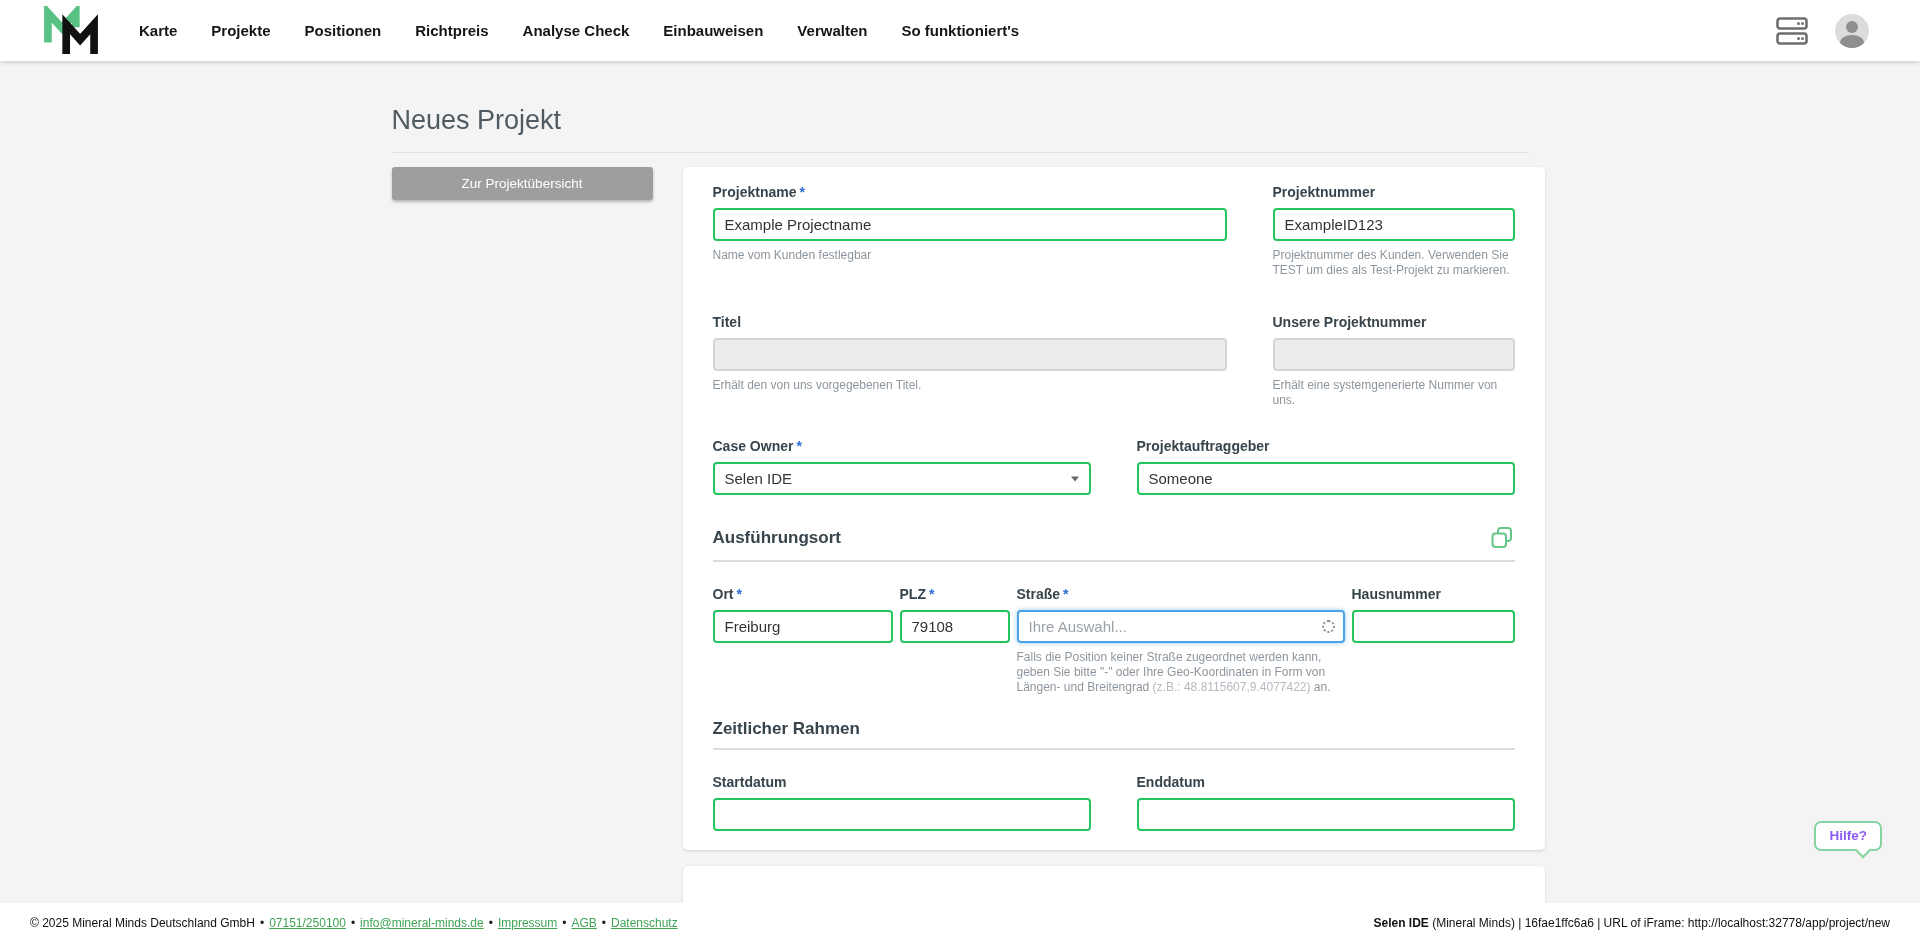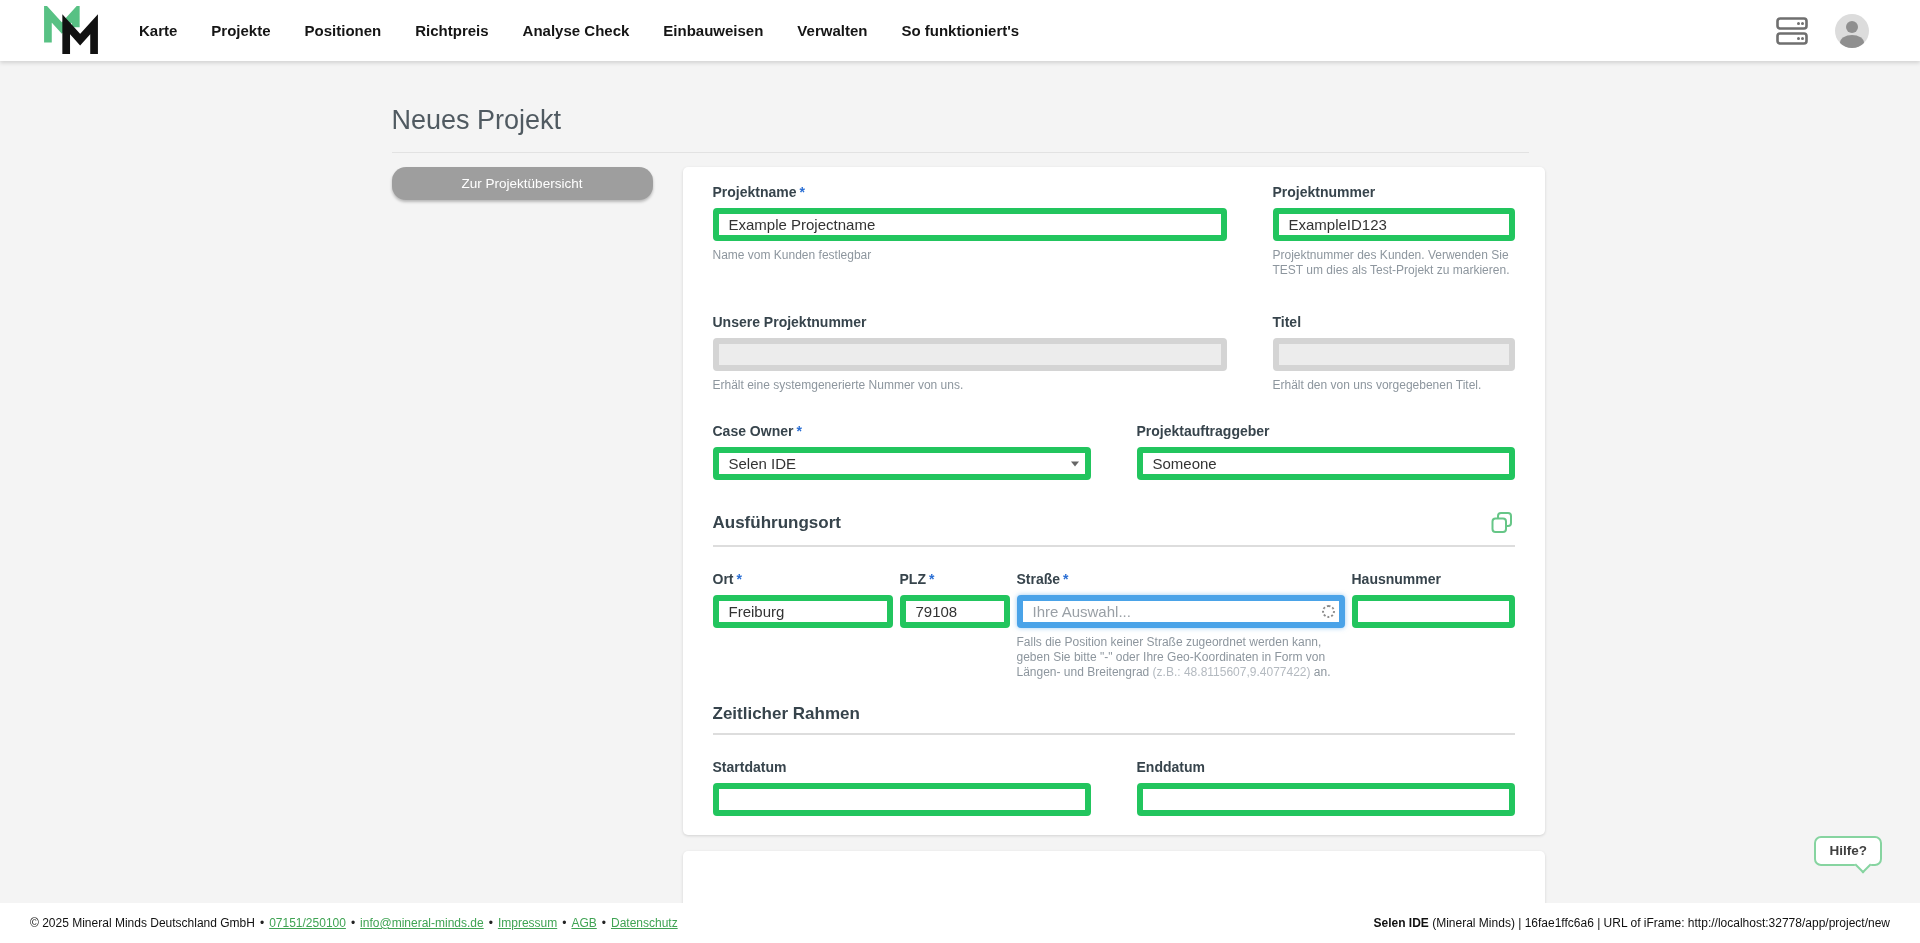--- a/index.html
+++ b/index.html
@@ -35,21 +35,21 @@
   
   .container { width:1137px; margin:0 auto; padding-top:44px; }
   .page-title {
     font-size:27px; font-weight:500; color:#505a61; margin:0;
     padding-bottom:16px; border-bottom:1px solid #e2e2e2;
   }
   .content-row { display:flex; gap:30px; margin-top:14px; align-items:flex-start; }
   .left-col { width:261px; flex:none; }
   .back-btn {
     width:100%; height:33px; background:#9e9e9e; color:#fff; border:none;
-    border-radius:14px; font-size:13.5px; font-family:inherit; cursor:pointer;
+    border-radius:3px; font-size:13.5px; font-family:inherit; cursor:pointer;
     box-shadow:0 2px 3px rgba(0,0,0,.25);
   }
   .right-col { flex:1; }
   .card {
     background:#fff; border-radius:5px; box-shadow:0 1px 3px rgba(0,0,0,.14);
     padding:17px 30px 19px;
   }
   .card2 {
     margin-top:16px; height:60px; background:#fff;
     border-radius:5px 5px 0 0; box-shadow:0 1px 3px rgba(0,0,0,.14);
@@ -60,21 +60,21 @@
   .frow.r-main   { grid-template-columns:514px 242px; margin-bottom:36px; }
   .frow.r-half   { grid-template-columns:1fr 1fr; margin-bottom:30px; }
   .frow.r-addr   { grid-template-columns:180px 110px 328px 1fr; column-gap:7px; margin-bottom:24px; }
   .frow.r-dates  { grid-template-columns:1fr 1fr; margin-bottom:0; }
   .field-label {
     display:block; font-size:14px; font-weight:700; color:#37444c;
     margin-bottom:7px; line-height:17px;
   }
   .req { color:#2b6fd4; margin-left:3px; font-weight:700; }
   .tb {
-    width:100%; height:33px; border:6px solid #22c55e; border-radius:4px;
+    width:100%; height:33px; border:2px solid #22c55e; border-radius:4px;
     padding:0 10px; font-size:15px; color:#333; background:#fff;
     font-family:inherit; outline:none;
   }
   .tb:disabled { background:#ececec; border-color:#d4d4d4; }
   .tb.focused { border-color:#4aa3e8; box-shadow:0 0 5px rgba(74,163,232,.55); }
   .tb::placeholder { color:#9aa0a6; }
   .helper { font-size:12px; color:#8d969e; margin-top:7px; line-height:1.25; }
   .helper-light { color:#b4bac0; }
   .input-wrap { position:relative; }
   .spinner {
@@ -101,23 +101,23 @@
     display:flex; align-items:center; justify-content:space-between;
     padding:0 30px; font-size:12px; color:#111; z-index:20;
   }
   .footer a { color:#3fa353; text-decoration:underline; cursor:pointer; }
   .sep { margin:0 5px; color:#222; }
   .footer-right { font-size:12px; color:#111; }
   .footer-right b { font-weight:700; }
 
   
   .help-bubble {
-    position:fixed; right:38px; bottom:77px; z-index:30;
+    position:fixed; right:38px; bottom:92px; z-index:30;
     background:#fff; border:2px solid #86d4a0; border-radius:7px;
-    padding:5px 13px 6px; font-size:13.5px; font-weight:700; color:#404040;
+    padding:5px 13px 6px; font-size:13.5px; font-weight:700; color:#8b5cf6;
     cursor:pointer;
   }
   .help-bubble::after {
     content:""; position:absolute; right:11px; bottom:-7px;
     width:10px; height:10px; background:#fff; transform:rotate(45deg);
     border-right:2px solid #86d4a0; border-bottom:2px solid #86d4a0;
   }
 </style>
 </head>
 <body>
@@ -174,28 +174,28 @@
           </div>
           <div class="field">
             <label class="field-label">Projektnummer</label>
             <input class="tb" type="text" value="ExampleID123" style="">
             <div class="helper">Projektnummer des Kunden. Verwenden Sie TEST um dies als Test-Projekt zu markieren.</div>
           </div>
         </div>
 
         <div class="frow r-main" style="margin-bottom:30px;">
           <div class="field">
+            <label class="field-label">Titel</label>
+            <input class="tb" type="text" disabled="" style="">
+            <div class="helper">Erhält den von uns vorgegebenen Titel.</div>
+          </div>
+          <div class="field">
             <label class="field-label">Unsere Projektnummer</label>
             <input class="tb" type="text" disabled="" style="">
             <div class="helper">Erhält eine systemgenerierte Nummer von uns.</div>
-          </div>
-          <div class="field">
-            <label class="field-label">Titel</label>
-            <input class="tb" type="text" disabled="" style="">
-            <div class="helper">Erhält den von uns vorgegebenen Titel.</div>
           </div>
         </div>
 
         <div class="frow r-half" style="margin-bottom:0;">
           <div class="field">
             <label class="field-label"><span>Case Owner</span><span class="req">*</span></label>
             <div class="input-wrap">
               <input class="tb" type="text" readonly="" value="Selen IDE" style="">
               <span class="caret"></span>
             </div>

